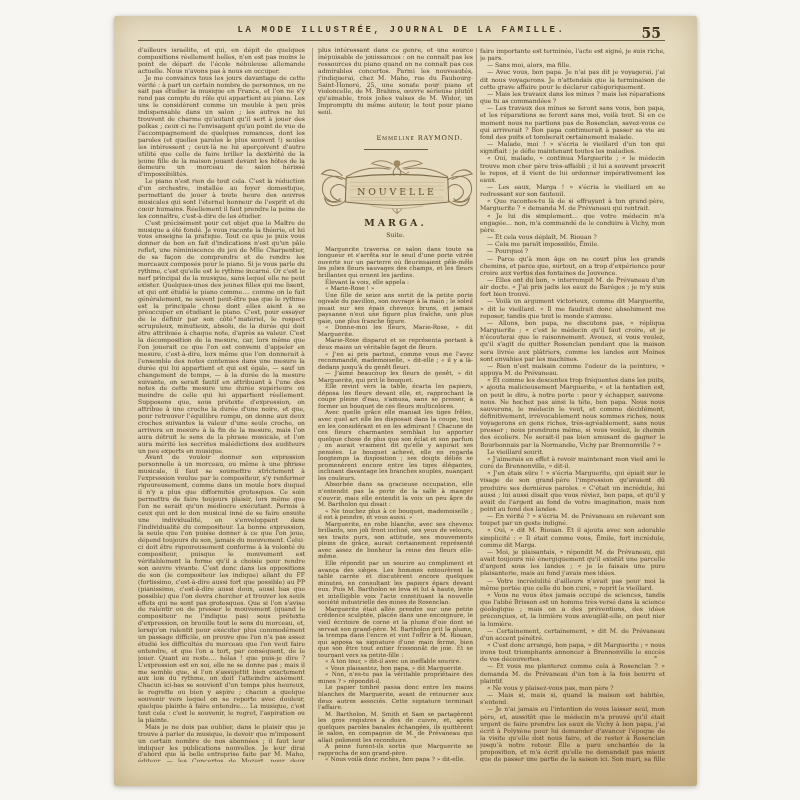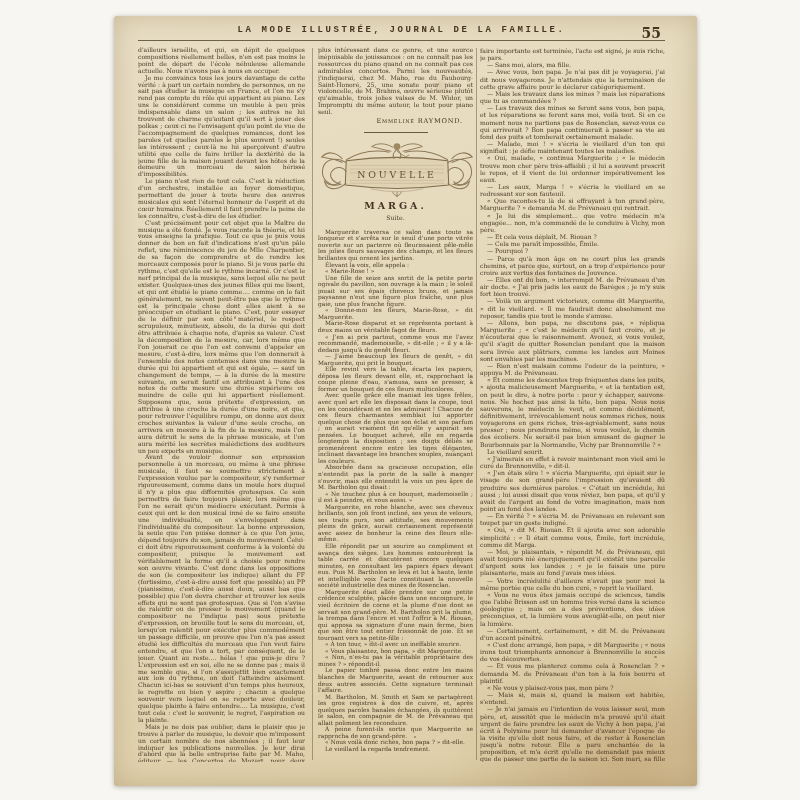--- a/index.html
+++ b/index.html
@@ -45,21 +45,21 @@
     position:absolute;top:31px;bottom:24px;overflow:hidden;
     text-align:justify;color:#4a3a27;
   }
   .col p{margin:0;text-indent:7px;}
   .cont p:first-child{text-indent:0;}
   .col1{left:24px;width:167px;font-size:6.1px;line-height:6.9px;}
   .col2{left:204px;width:155px;font-size:6.1px;line-height:6.9px;}
   .col3{left:366px;width:185px;font-size:6.1px;line-height:7.15px;}
   .story2{font-size:5.9px;line-height:6.55px;}
   .signature{
-    text-align:right;padding-right:10px;margin-top:2px;
+    text-align:right;padding-right:10px;margin-top:19px;
     font-size:6.6px;font-variant:small-caps;letter-spacing:0.8px;color:#453522;
   }
   .sep-rule{
     width:64px;margin:7px auto 0 auto;height:0;
     border-top:1px solid rgba(70,55,34,0.8);
   }
   .banner{display:block;margin:6px auto 0 auto;}
   .story-title{
     text-align:center;
     font-size:9.5px;font-weight:bold;letter-spacing:3px;color:#443421;

